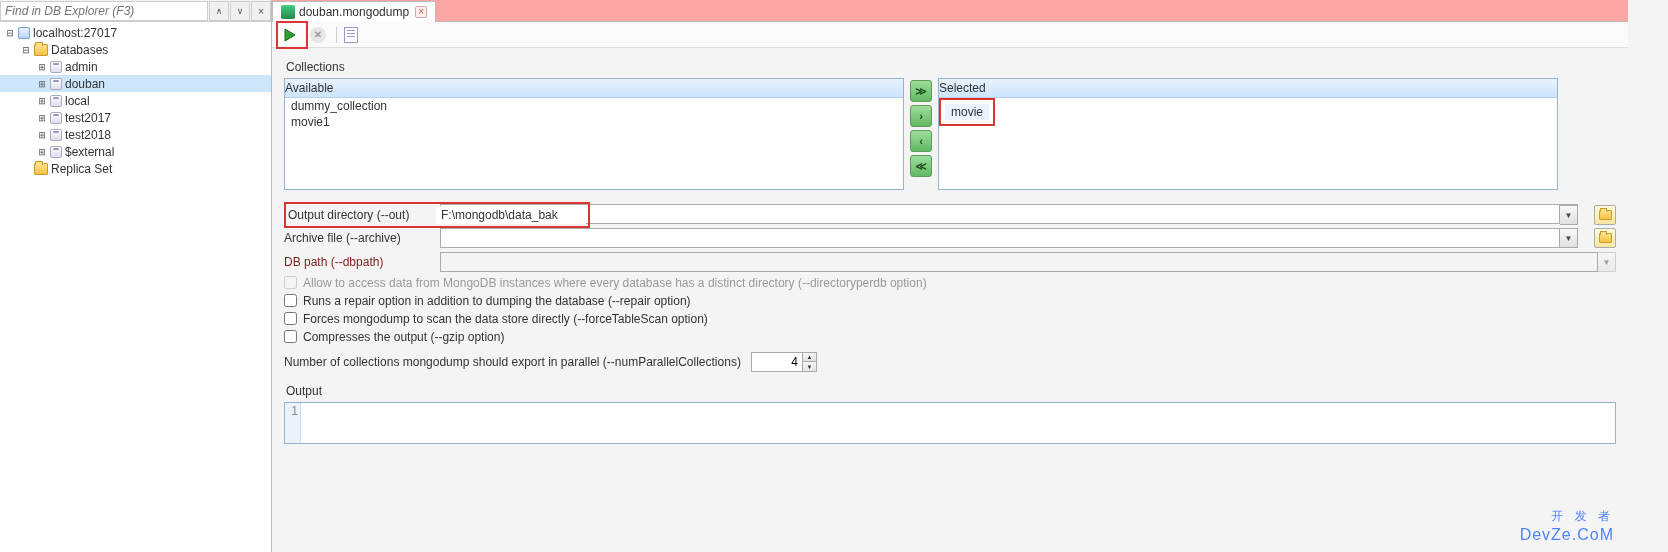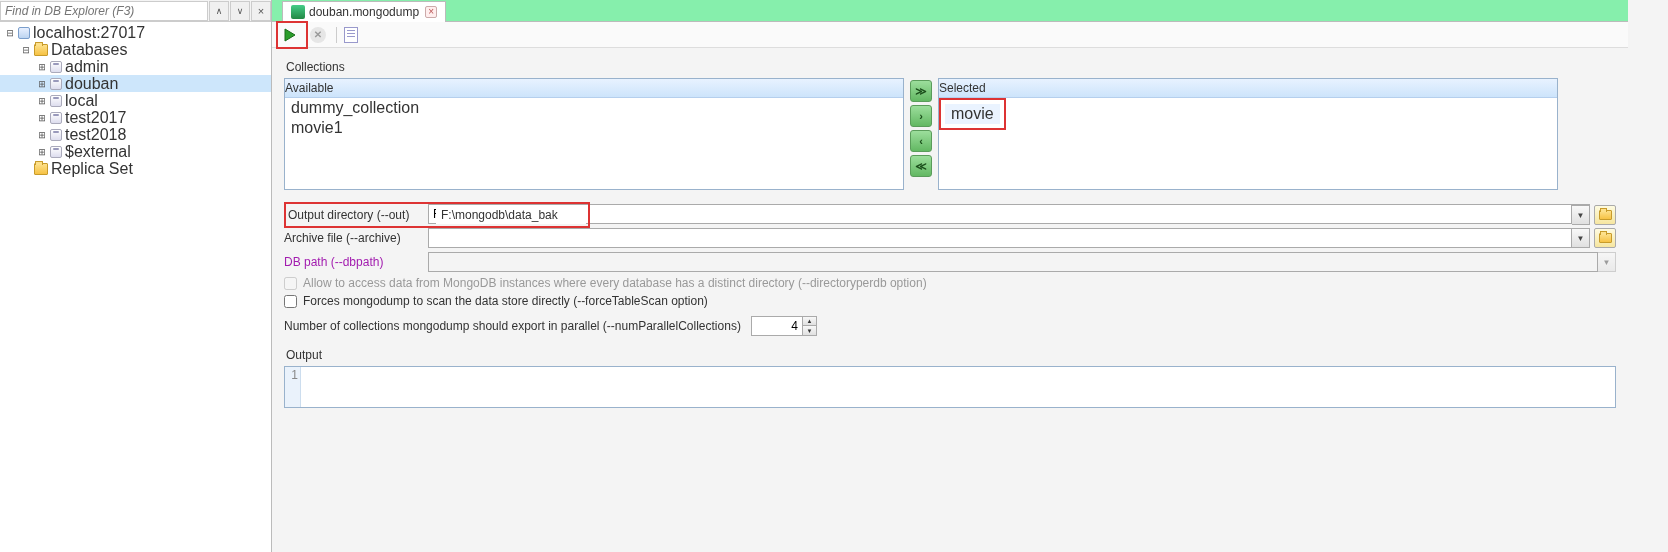--- a/index.html
+++ b/index.html
@@ -16,22 +16,22 @@
 .tree-row.selected { background: #cde6fb; }
 .tree-indent0 { padding-left: 4px; }
 .tree-indent1 { padding-left: 20px; }
 .tree-indent2 { padding-left: 36px; }
 .tree-toggle { width: 12px; height: 12px; display: inline-flex; align-items: center; justify-content: center; margin-right: 2px; font-size: 9px; color: #555; }
 .folder-icon { width: 14px; height: 12px; display: inline-block; margin-right: 3px; background: linear-gradient(#fde08a,#f6c244); border: 1px solid #c89b2a; border-radius: 1px; position: relative; }
 .folder-icon::before { content:""; position:absolute; top:-3px; left:0; width:6px; height:3px; background: #fde08a; border:1px solid #c89b2a; border-bottom:none; border-radius:1px 1px 0 0; }
 .db-icon { width: 12px; height: 12px; display: inline-block; margin-right: 3px; border: 1px solid #aab; border-radius: 2px; background: linear-gradient(#fff,#dde); position: relative; }
 .db-icon::after { content:""; position:absolute; top:1px; left:2px; right:2px; height:2px; background:#99b; border-radius:1px; }
 .host-icon { width: 12px; height: 12px; display:inline-block; margin-right:3px; border:1px solid #7a9ecc; background: linear-gradient(#e8f0ff,#bcd4f0); border-radius:2px; }
-.tree-label { font-size: 16px; }
-.tab-bar { display: flex; align-items: center; height: 22px; background: #86efac; border-bottom: 1px solid #bbb; padding-left: 10px; }
+.tree-label { font-size: 12px; }
+.tab-bar { display: flex; align-items: center; height: 22px; background: #fca5a5; border-bottom: 1px solid #bbb; }
 .tab { display: flex; align-items: center; padding: 2px 8px; background: #fff; border: 1px solid #bbb; border-bottom: none; height: 21px; margin-top: 1px; }
 .tab-icon { width: 14px; height: 14px; background: linear-gradient(#4c8,#284); border-radius: 2px; margin-right: 4px; }
 .tab-close { width: 12px; height: 12px; margin-left: 6px; display:flex; align-items:center; justify-content:center; color:#b55; font-size:10px; border:1px solid #caa; border-radius:2px; background:#fee; }
 
 .toolbar { display: flex; align-items: center; padding: 2px 4px; height: 26px; border-bottom: 1px solid #ddd; background:#fafafa; }
 .toolbar .red-box { border: 2px solid #d33; padding: 2px; display: flex; align-items: center; }
 .tb-btn { width: 20px; height: 20px; display: flex; align-items: center; justify-content: center; margin-right: 4px; cursor:pointer; }
 .play-icon svg { display:block; }
 .stop-icon { border-radius:50%; background:#e6e6e6; color:#999; width:16px; height:16px; display:flex; align-items:center; justify-content:center; font-size:10px; font-weight:bold; }
 .sep { width:1px; height:16px; background:#ccc; margin: 0 4px; }
@@ -39,40 +39,40 @@
 .doc-icon::after { content:""; position:absolute; top:2px; left:2px; right:2px; height:1px; background:#99c; box-shadow: 0 3px #99c, 0 6px #99c; }
 
 .content { flex:1; overflow:auto; padding: 8px 12px; }
 .section-label { font-size:12px; margin: 4px 2px; }
 
 .collections-area { display:flex; gap:6px; margin-bottom: 12px; }
 .listbox { border: 1px solid #99b2cc; background:#fff; width: 620px; height: 112px; display:flex; flex-direction:column; }
 .listbox.selected-box { width: 620px; }
 .listbox-header { background: linear-gradient(#e8f2ff,#cde4fb); border-bottom: 1px solid #b5cfed; padding: 2px 0; font-size:12px; }
 .listbox-items { flex:1; overflow:auto; }
-.list-item { padding: 1px 6px; font-size:16px; cursor:pointer; }
+.list-item { padding: 1px 6px; font-size:12px; cursor:pointer; }
 .list-item.hl-row { background: #eaf3ff; }
 .transfer-btns { display:flex; flex-direction:column; gap:3px; justify-content:flex-start; padding-top: 2px; }
 .xfer-btn { width:22px; height:22px; border:1px solid #5a9c5a; background: linear-gradient(#9cde9c,#63b863); border-radius:3px; display:flex; align-items:center; justify-content:center; color:#1a4d1a; cursor:pointer; font-size:11px; font-weight:bold; }
 .red-frame-sel { border:2px solid #d33; padding: 4px; display:block; width:fit-content; }
 
-.form-row { display:flex; align-items:center; margin: 4px 0; gap: 4px; justify-content: center; }
+.form-row { display:flex; align-items:center; margin: 4px 0; gap: 16px; justify-content: center; }
 .form-label { width: 140px; font-size:12px; }
-.form-label.disabled { color:#a21caf; }
+.form-label.disabled { color:#7f1d1d; }
 .form-input { flex:1; border: 1px solid #aaa; background:#fff; padding: 2px 4px; font-size:12px; height: 20px; }
 .combo-wrap { position:relative; flex:1; display:flex; }
 .combo-btn { width:18px; height:20px; border:1px solid #aaa; border-left:none; background:linear-gradient(#f8f8f8,#e0e0e0); display:flex; align-items:center; justify-content:center; font-size:8px; color:#444; cursor:pointer; }
 .form-input[disabled] { background:#f4f4f4; color:#999; }
 .browse-btn { width: 22px; height: 20px; border:1px solid #aaa; background: linear-gradient(#fefbe0,#f6e6a0); border-radius:2px; display:flex; align-items:center; justify-content:center; cursor:pointer; }
 .browse-btn .mini-folder { width:13px; height:10px; background:linear-gradient(#fde08a,#f6c244); border:1px solid #c89b2a; border-radius:1px; position:relative; }
 .browse-btn .mini-folder::before { content:""; position:absolute; top:-3px; left:0; width:5px; height:3px; background:#fde08a; border:1px solid #c89b2a; border-bottom:none; }
 
 .red-box-form { border:2px solid #d33; padding:2px; display:flex; align-items:center; gap:8px; width:fit-content; }
 
-.checkbox-row { display:flex; align-items:center; margin: 4px 0; font-size:12px; gap:6px; }
+.checkbox-row { display:flex; margin: 4px 0; font-size:12px; gap:6px; }
 .checkbox-row input[type=checkbox] { width:13px; height:13px; }
 .checkbox-row.disabled { color:#999; }
 
 .spinner-row { display:flex; align-items:center; gap:10px; margin: 8px 0 12px; font-size:12px; }
 .spinner { display:flex; align-items:center; border:1px solid #aaa; height:20px; background:#fff; }
 .spinner input { width:50px; border:none; text-align:right; padding:0 4px; font-size:12px; height:18px; }
 .spinner-btns { display:flex; flex-direction:column; }
 .spin-b { width:14px; height:9px; border-left:1px solid #aaa; background:linear-gradient(#f8f8f8,#e0e0e0); font-size:6px; display:flex; align-items:center; justify-content:center; cursor:pointer; }
 .spin-b:first-child { border-bottom:1px solid #aaa; }
 
@@ -250,35 +250,47 @@
           <div class="combo-btn" style="opacity:.5">▼</div>
         </div>
       </div>
 
       <div class="checkbox-row disabled">
         <input type="checkbox" disabled="" style="">
         <span>Allow to access data from MongoDB instances where every database has a distinct directory (--directoryperdb option)</span>
       </div>
       <div class="checkbox-row">
         <input type="checkbox" style="">
+        <span>Runs a repair option in addition to dumping the database (--repair option)</span>
+      </div>
+      <div class="checkbox-row">
+        <input type="checkbox" style="">
         <span>Forces mongodump to scan the data store directly (--forceTableScan option)</span>
+      </div>
+      <div class="checkbox-row">
+        <input type="checkbox" style="">
+        <span>Compresses the output (--gzip option)</span>
       </div>
 
       <div class="spinner-row">
         <span>Number of collections mongodump should export in parallel (--numParallelCollections)</span>
         <div class="spinner">
           <input value="4" style="">
           <div class="spinner-btns">
             <div class="spin-b">▲</div>
             <div class="spin-b">▼</div>
           </div>
         </div>
       </div>
 
       <div class="section-label">Output</div>
       <div class="output-box">
         <div class="output-gutter"><span>1</span></div>
         <div class="output-body"></div>
       </div>
     </div>
 
+    <div class="watermark">
+      <span>开 发 者</span>
+      <span class="sub">DevZe.CoM</span>
+    </div>
   </div>
 </div>
 
 </body></html>

